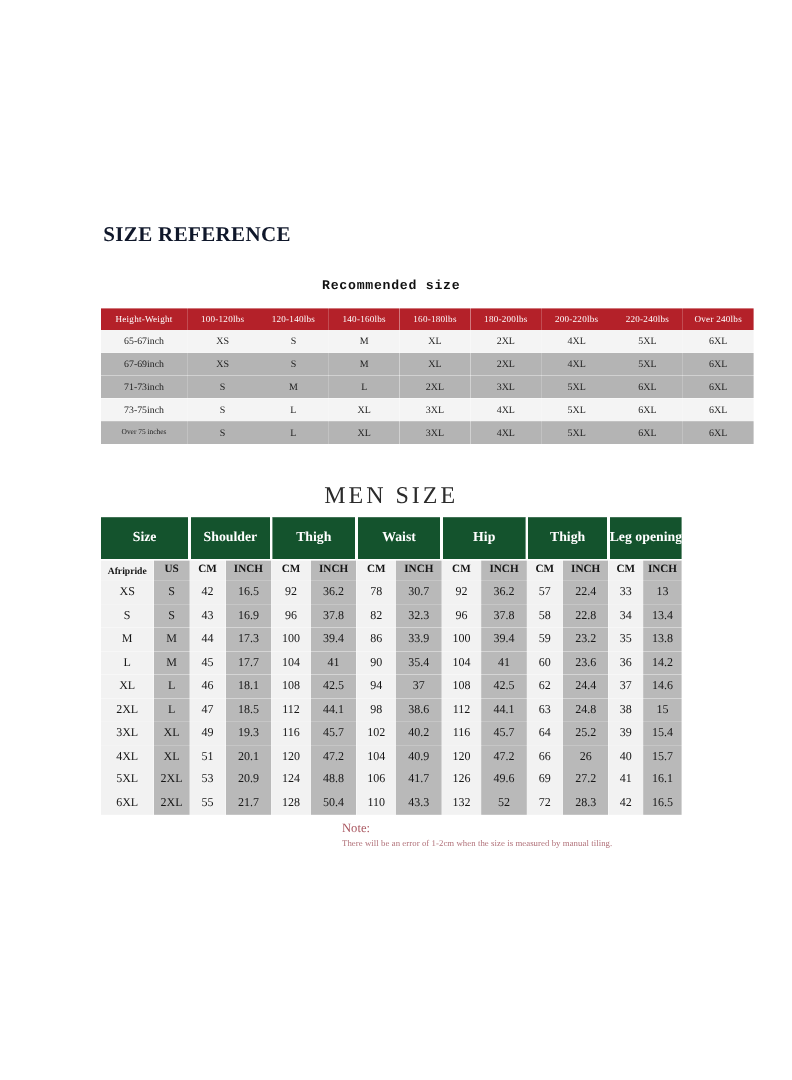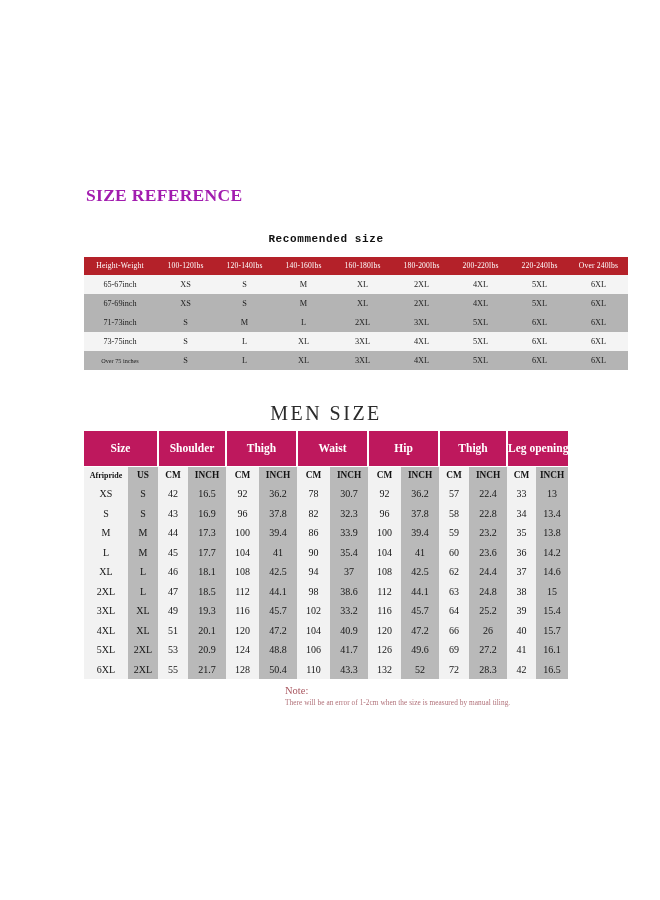--- a/index.html
+++ b/index.html
@@ -27,21 +27,21 @@
 
   
   .main-title {
     position: absolute;
     left: 86px;
     top: 185px;
     font-family: "Liberation Serif", serif;
     font-weight: bold;
     font-size: 17.5px;
     letter-spacing: 0.3px;
-    color: #a21caf;
+    color: #0f172a;
   }
 
   
   .rec-caption {
     position: absolute;
     left: 84px;
     top: 233px;
     width: 484px;
     text-align: center;
     font-family: Liberation Mono, monospace;
@@ -117,21 +117,21 @@
   table.men td {
     font-family: "Liberation Serif", serif;
     padding: 0;
     text-align: center;
     white-space: nowrap;
     overflow: hidden;
     color: #161616;
     font-weight: normal;
   }
   table.men tr.group-row th {
-    background: #be185d;
+    background: #14532d;
     color: #ffffff;
     font-weight: bold;
     font-size: 11.5px;
     height: 35px;
     line-height: 27px;
     border-right: 2px solid #ffffff;
     border-bottom: 1px solid #ffffff;
   }
   table.men tr.group-row th:last-child { border-right: none; }
 
@@ -421,21 +421,21 @@
           <td class="shade">15</td>
         </tr>
         <tr>
           <td class="sizecol">3XL</td>
           <td class="shade">XL</td>
           <td>49</td>
           <td class="shade">19.3</td>
           <td>116</td>
           <td class="shade">45.7</td>
           <td>102</td>
-          <td class="shade">33.2</td>
+          <td class="shade">40.2</td>
           <td>116</td>
           <td class="shade">45.7</td>
           <td>64</td>
           <td class="shade">25.2</td>
           <td>39</td>
           <td class="shade">15.4</td>
         </tr>
         <tr>
           <td class="sizecol">4XL</td>
           <td class="shade">XL</td>

